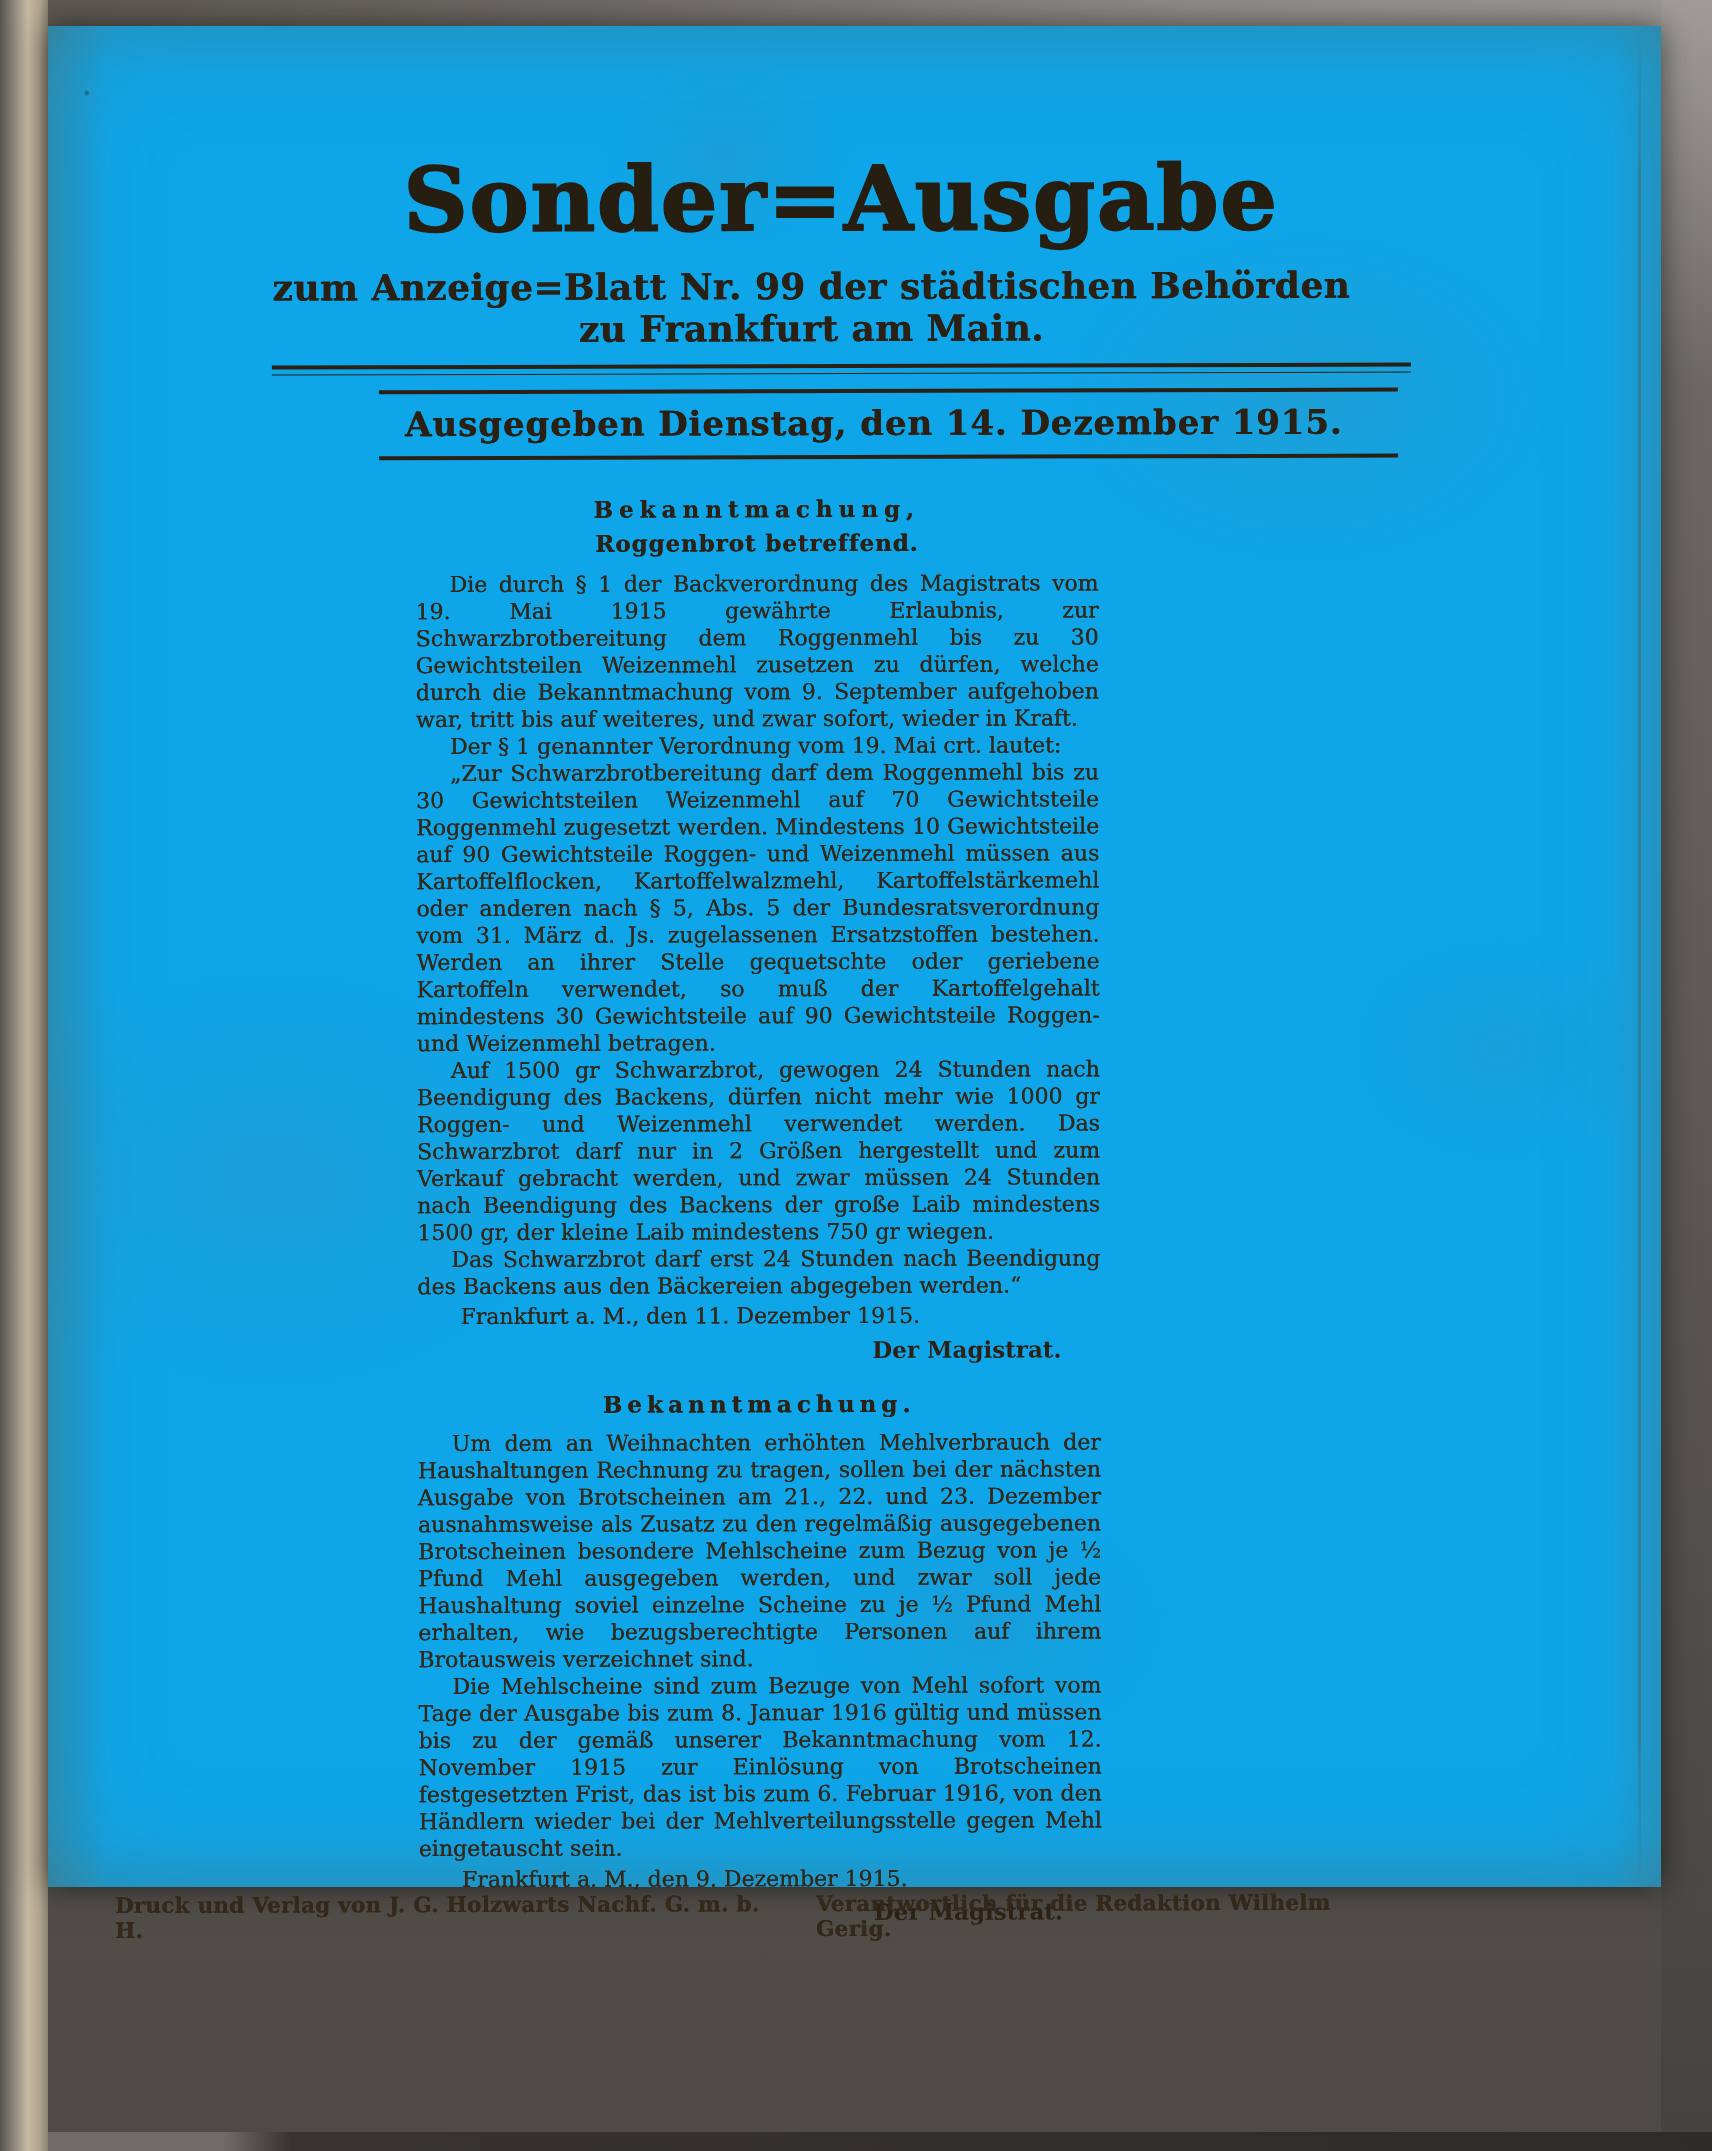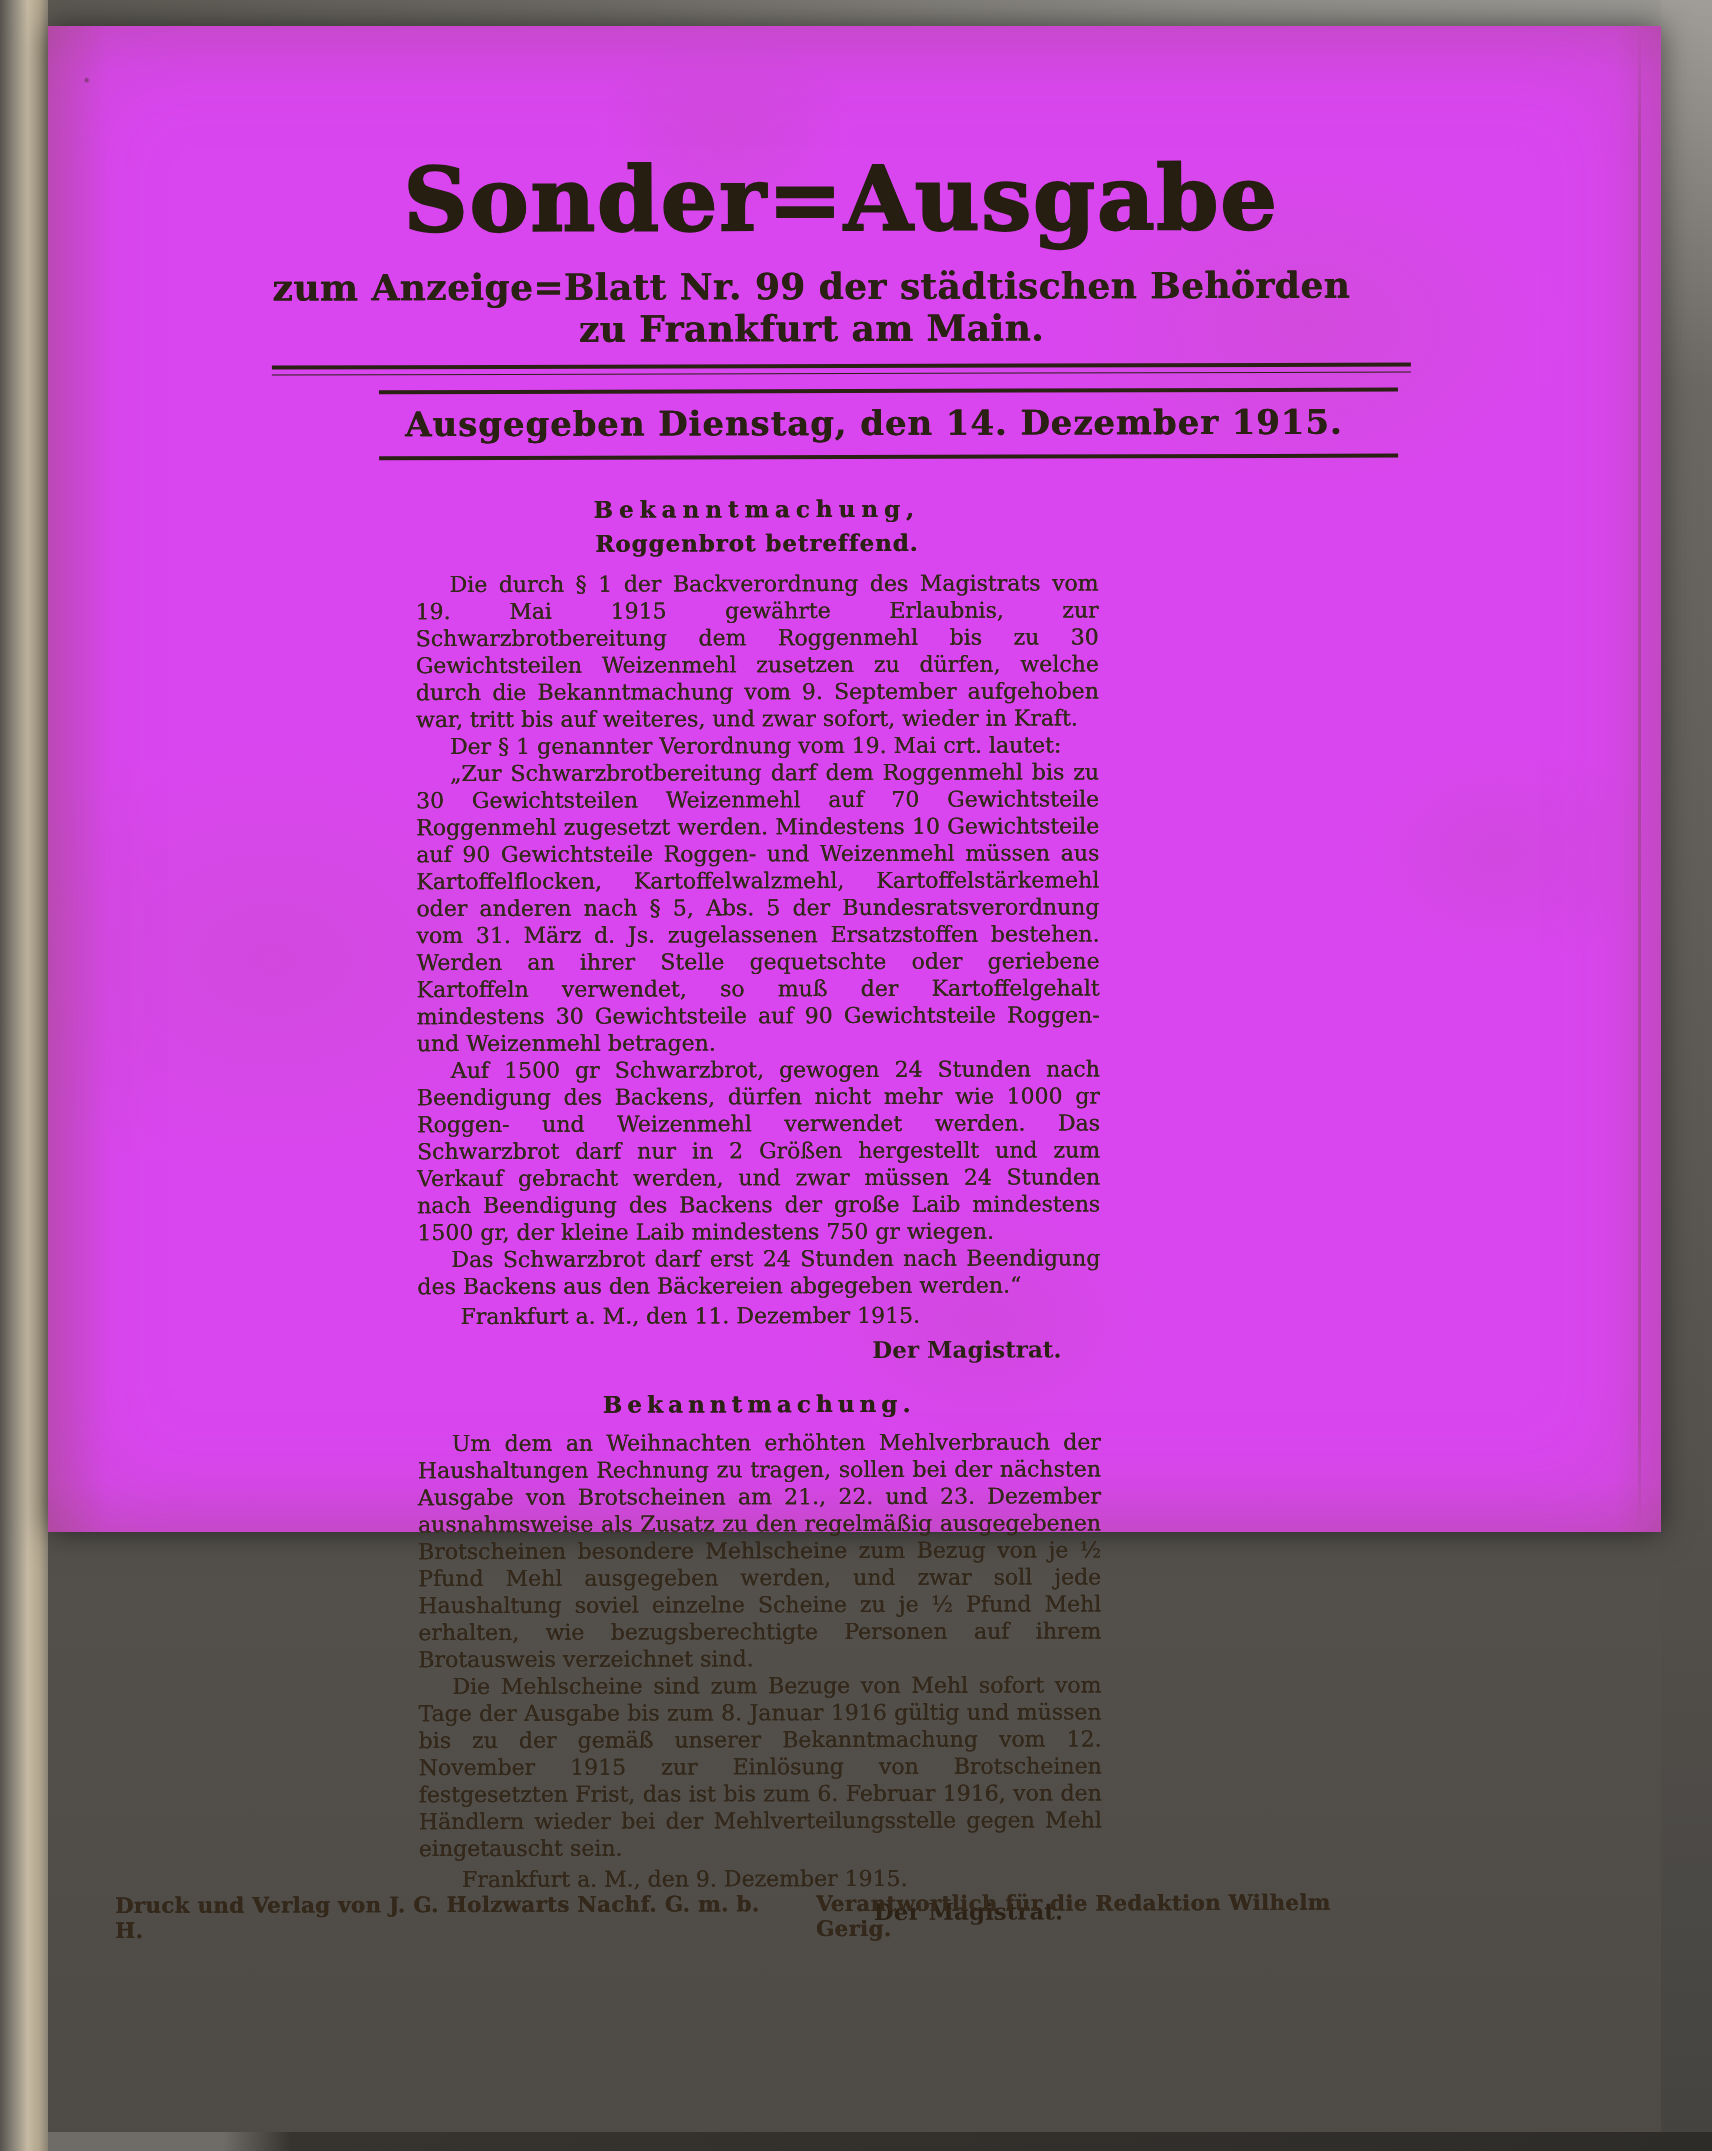--- a/index.html
+++ b/index.html
@@ -16,22 +16,22 @@
                 background:linear-gradient(90deg,#5a5750 0,#6e6b66 35%,#8f8d88 70%,#9b9994 100%); }
   .edge-right { position:absolute; top:0; right:0; width:51px; bottom:0;
                 background:linear-gradient(180deg,#a09d98 0,#6b6863 18%,#5b5853 55%,#454340 100%); }
   .edge-bottom{ position:absolute; left:0; right:0; bottom:0; height:19px;
                 background:linear-gradient(90deg,#6f6c68 0,#6f6c68 223px,#37342f 291px,#2e2c29 100%); }
   .edge-left  { position:absolute; left:0; top:0; width:48px; bottom:0;
                 background:linear-gradient(90deg,#55524d 0,#8f897d 30%,#c6baa3 58%,#b1a58e 82%,#8a8274 100%); }
 
   
   .paper {
-    position:absolute; left:48px; top:26px; width:1613px; height:1506px;
-    background:#d946ef;
+    position:absolute; left:48px; top:26px; width:1613px; height:1861px;
+    background:#0ea5e9;
     box-shadow:0 0 29px rgba(0,0,0,.55), inset 0 0 120px rgba(125,92,50,.22);
   }
   .paper::before { 
     content:""; position:absolute; inset:0; pointer-events:none;
     background:
       radial-gradient(5.1px 5.1px at 2.4% 3.6%, rgba(45,35,22,.55), transparent 65%),
       radial-gradient(377px 257px at 78% 20%, rgba(150,110,60,.10), transparent 70%),
       radial-gradient(445px 325px at 14% 62%, rgba(140,100,55,.09), transparent 70%),
       radial-gradient(274px 197px at 58% 86%, rgba(120,85,45,.08), transparent 70%),
       radial-gradient(188px 137px at 42% 7%, rgba(130,95,50,.09), transparent 70%),

